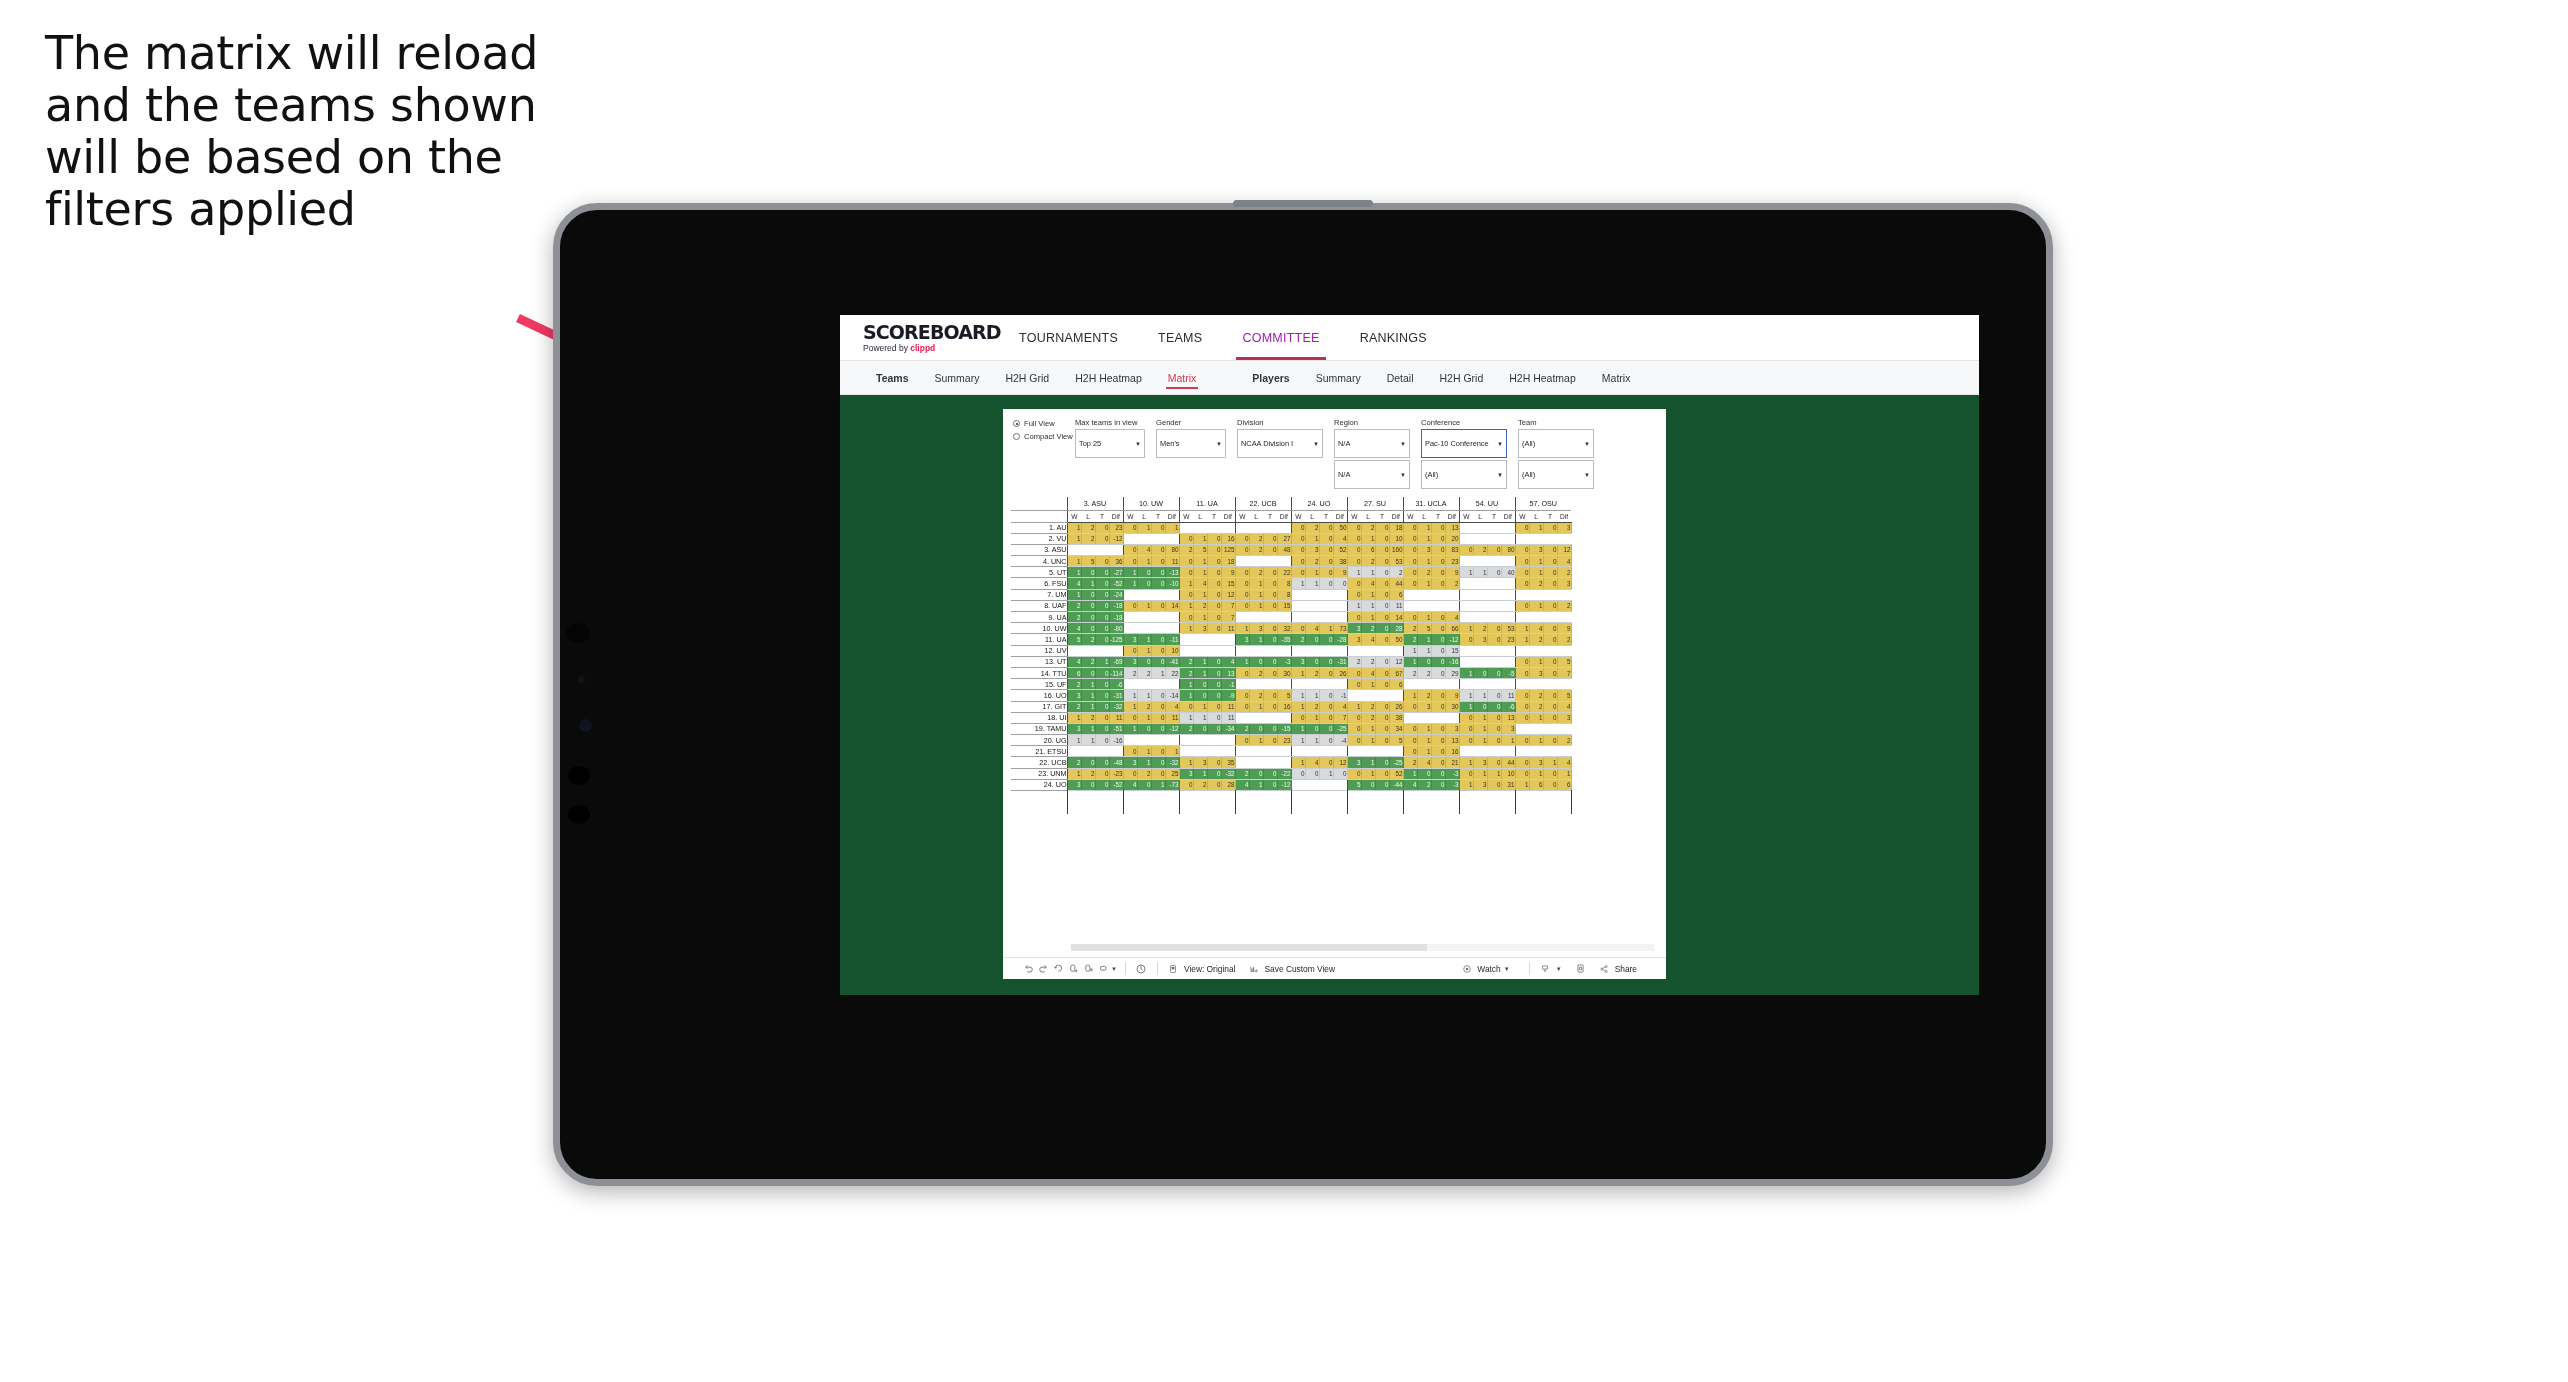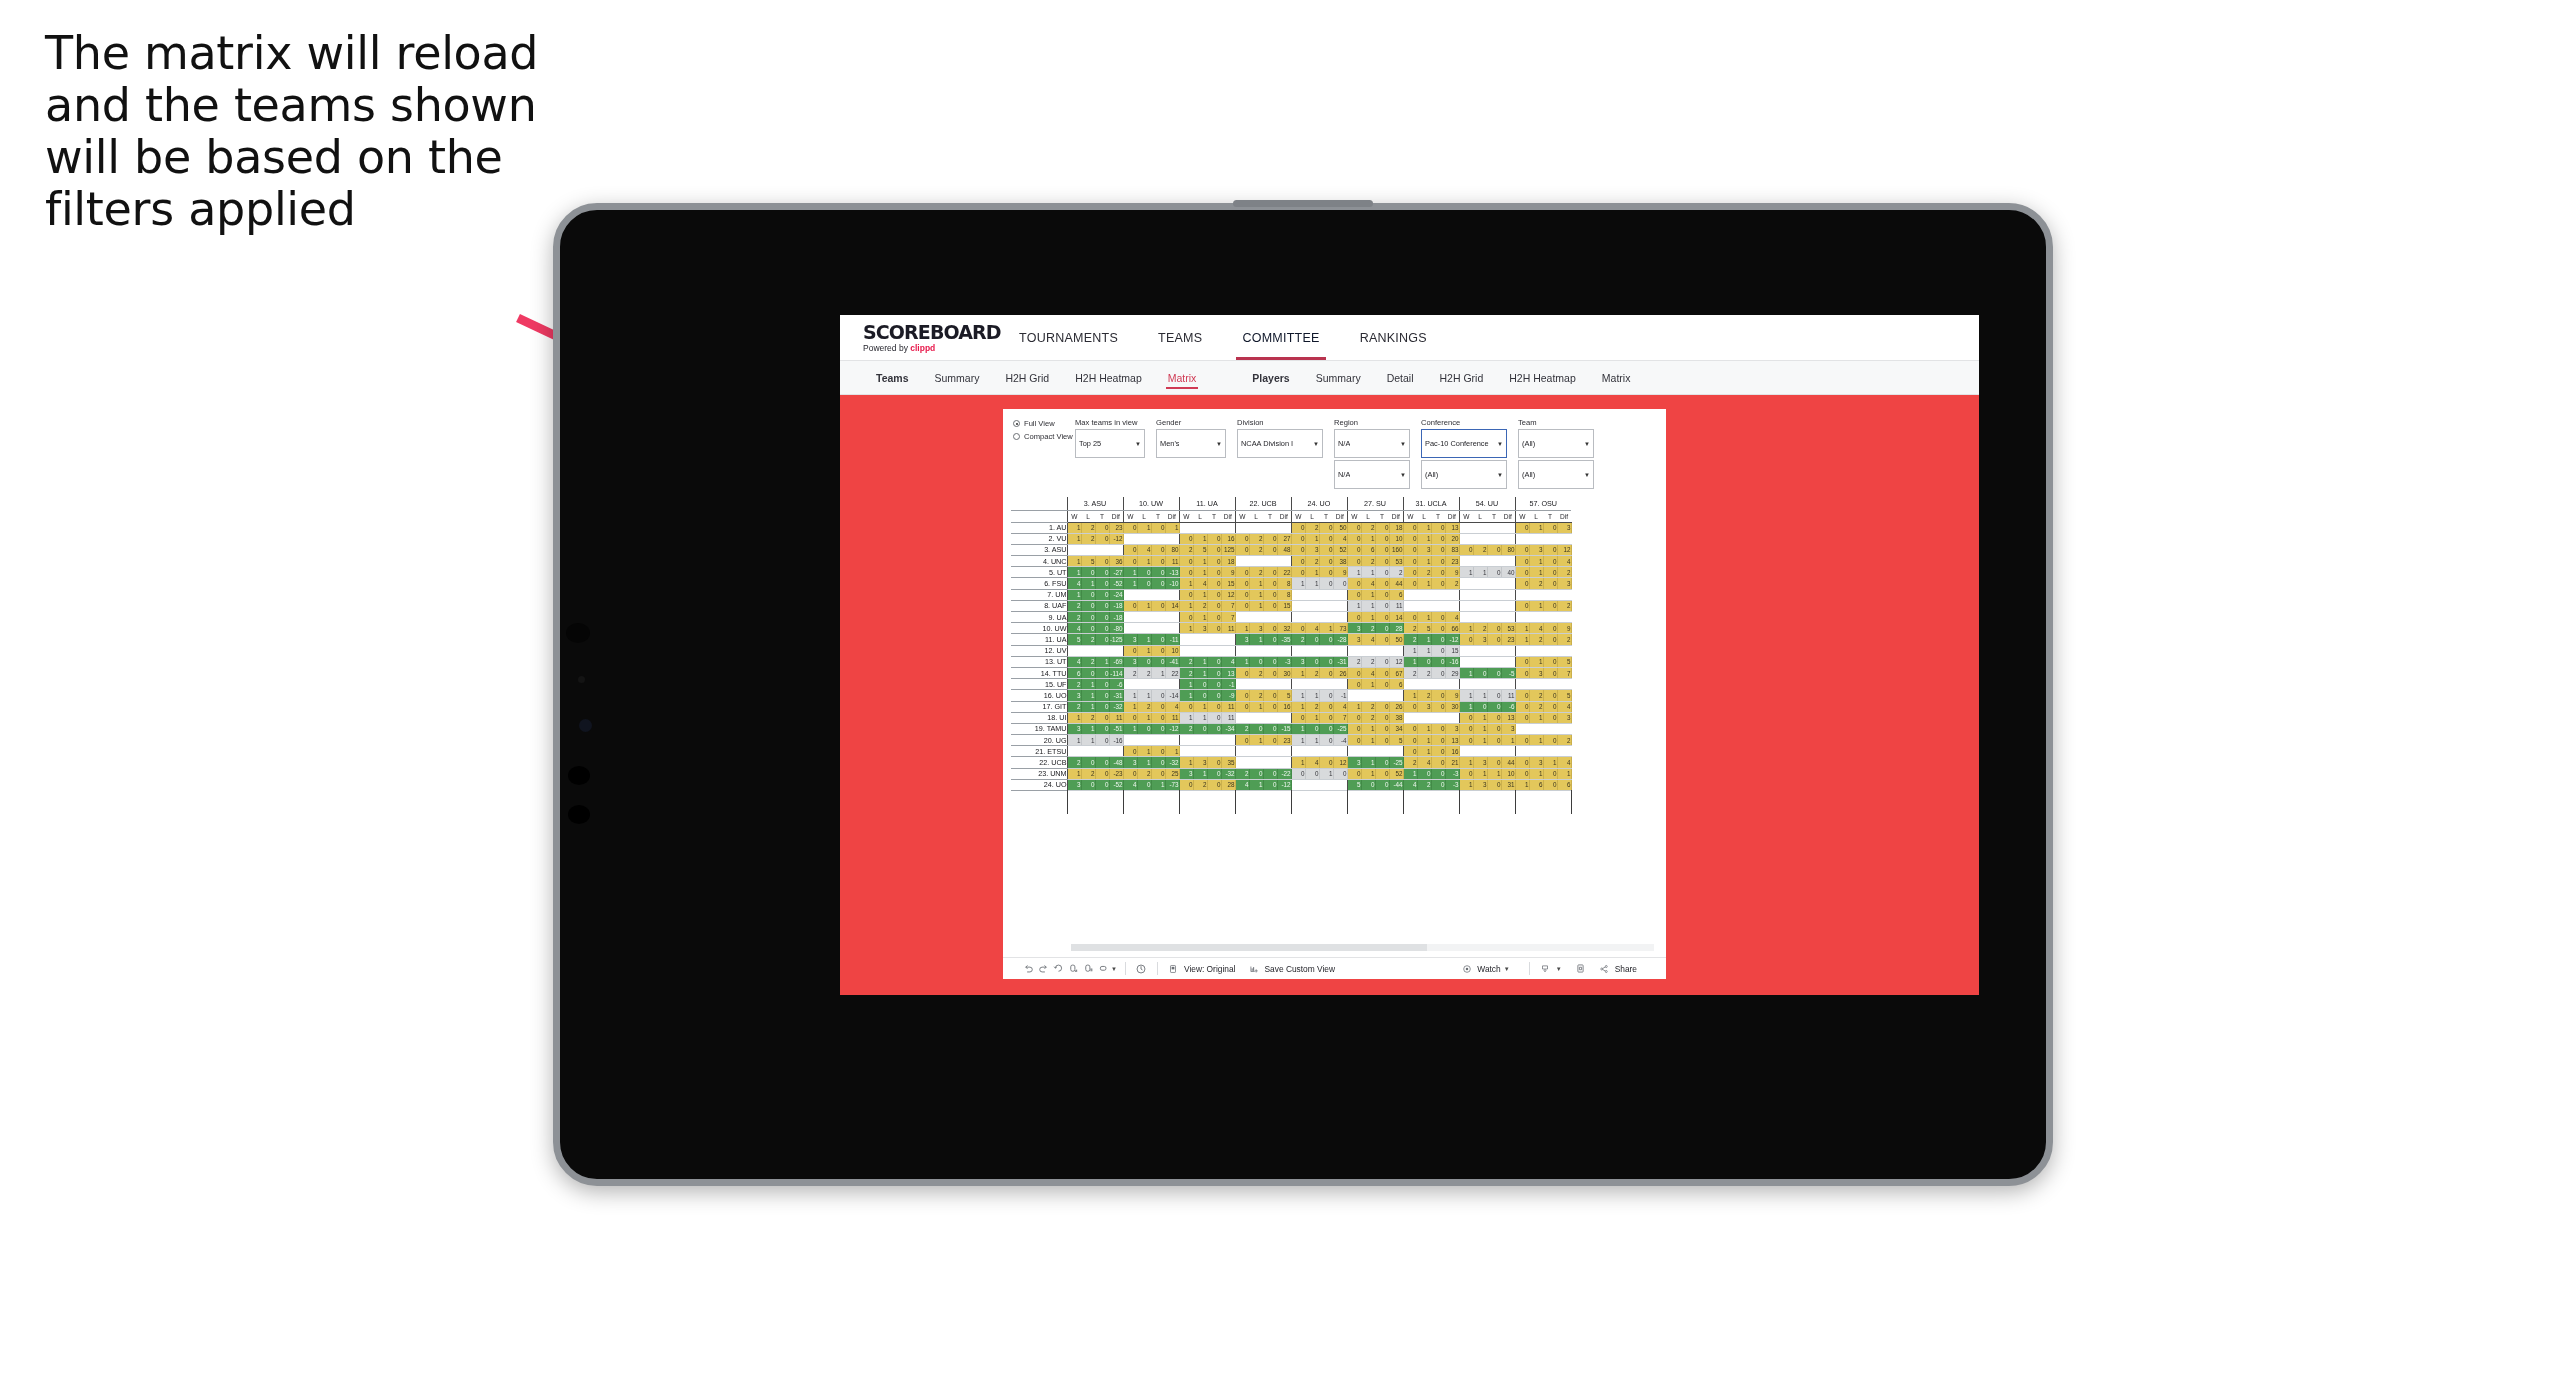--- a/index.html
+++ b/index.html
@@ -75,21 +75,21 @@
   }
   #logo-sub { font-size:8.5px; color:#26262e; line-height:11px; margin-top:1px; }
   #logo-sub .brand { color:#e8174a; font-weight:bold; }
   #main-nav { display:flex; align-items:center; height:100%; margin-left:24px; }
   .nav-item {
     font-size:12.5px; color:#2b2b33; letter-spacing:0.25px;
     padding:0 20px; height:100%;
     display:flex; align-items:center; cursor:pointer;
     position:relative;
   }
-  .nav-item.active { color:#0f172a; }
+  .nav-item.active { color:#a21caf; }
   .nav-item.active:after {
     content:""; position:absolute; left:14px; right:14px; bottom:0;
     height:3px; background:#b9334f;
   }
 
   
   #sub-nav {
     height:34px; background:#f7f8f9;
     display:flex; align-items:center;
     padding-left:23px;
@@ -104,21 +104,21 @@
   }
   .subnav-item.bold { font-weight:bold; cursor:default; }
   .subnav-item.active { color:#d03a54; }
   .subnav-item.active:after {
     content:""; position:absolute; left:11px; right:11px; bottom:5px;
     height:2px; background:#d03a54;
   }
   .subnav-gap { width:30px; }
 
   
-  #viz-wrap { position:relative; width:100%; height:600px; background:#ef4444; }
+  #viz-wrap { position:relative; width:100%; height:600px; background:#14532d; }
   #viz {
     position:absolute; left:163px; top:14px;
     width:663px; height:570px;
     background:#ffffff;
     display:flex; flex-direction:column;
   }
 
   
   #filters { display:flex; padding:9px 10px 6px 10px; gap:0; }
   .filter-col { margin-right:11px; }

